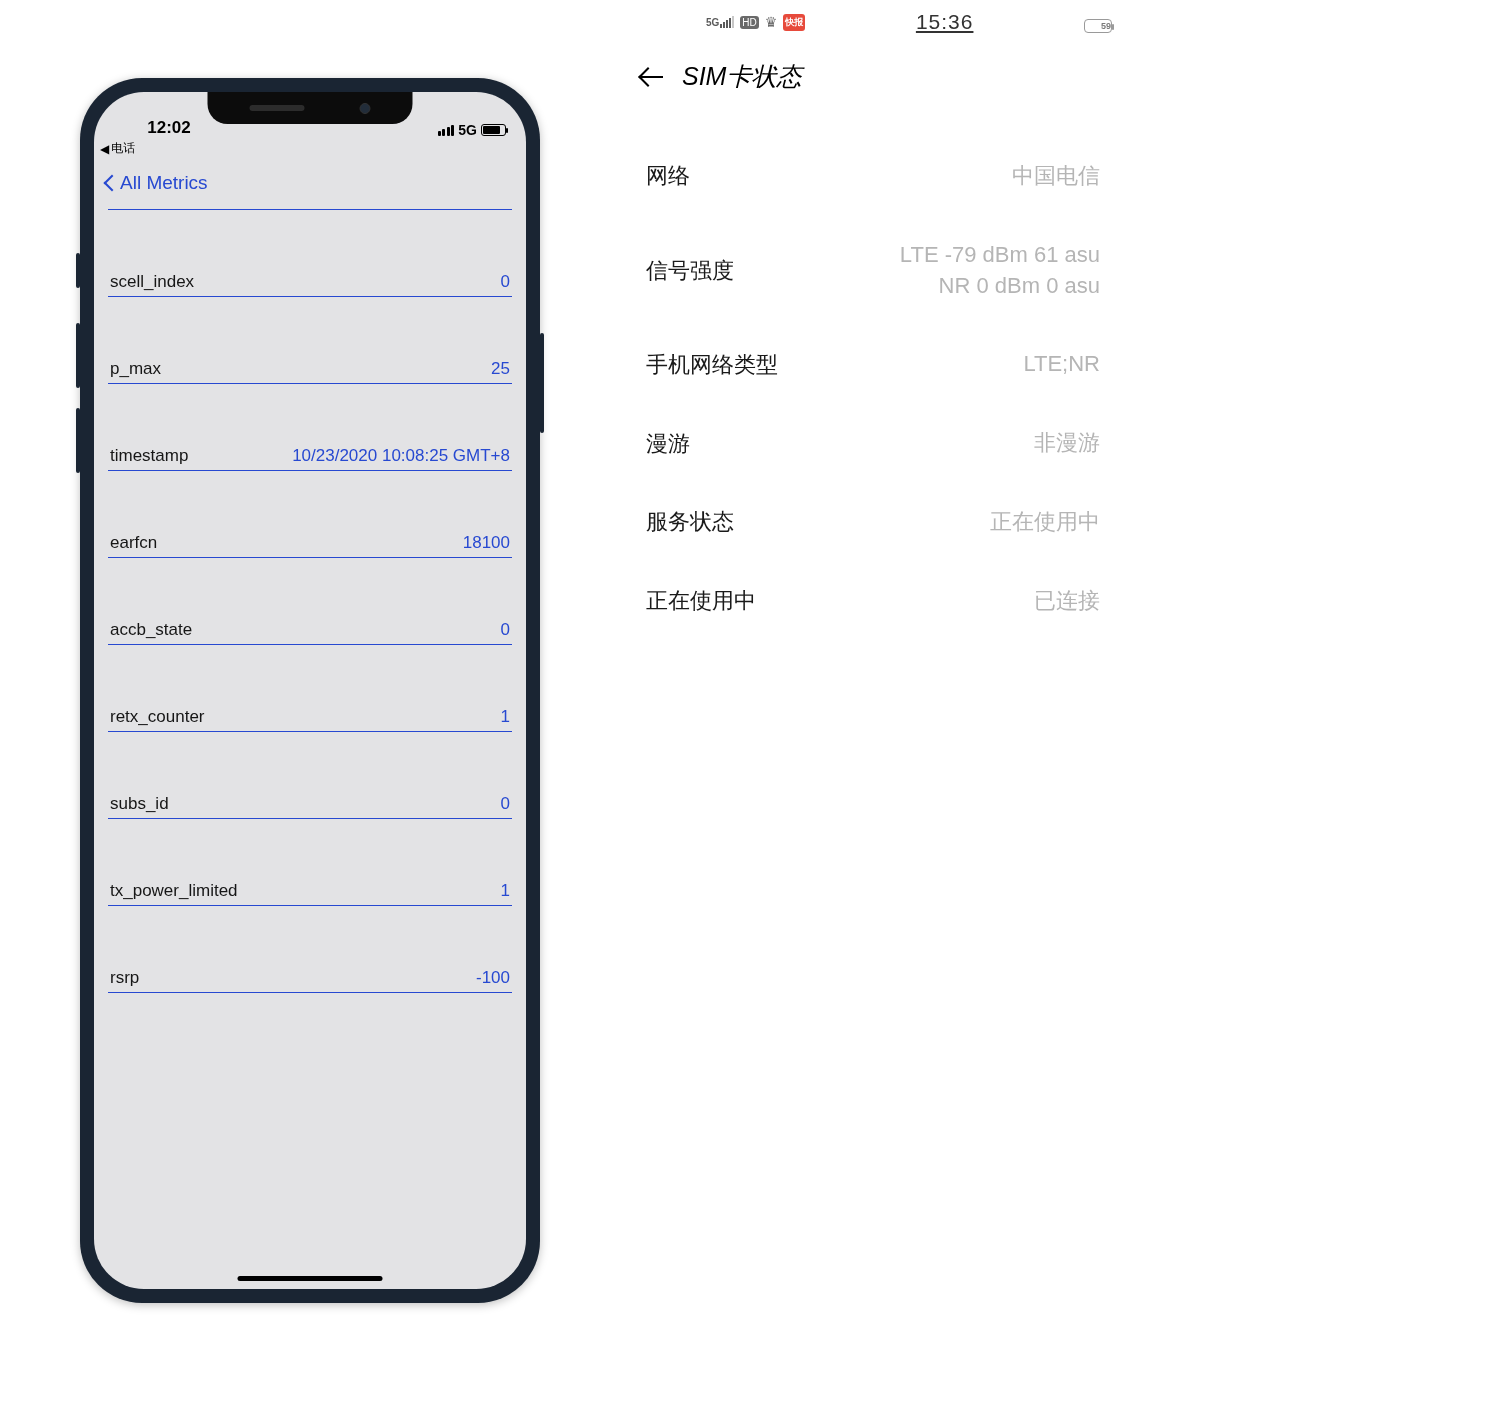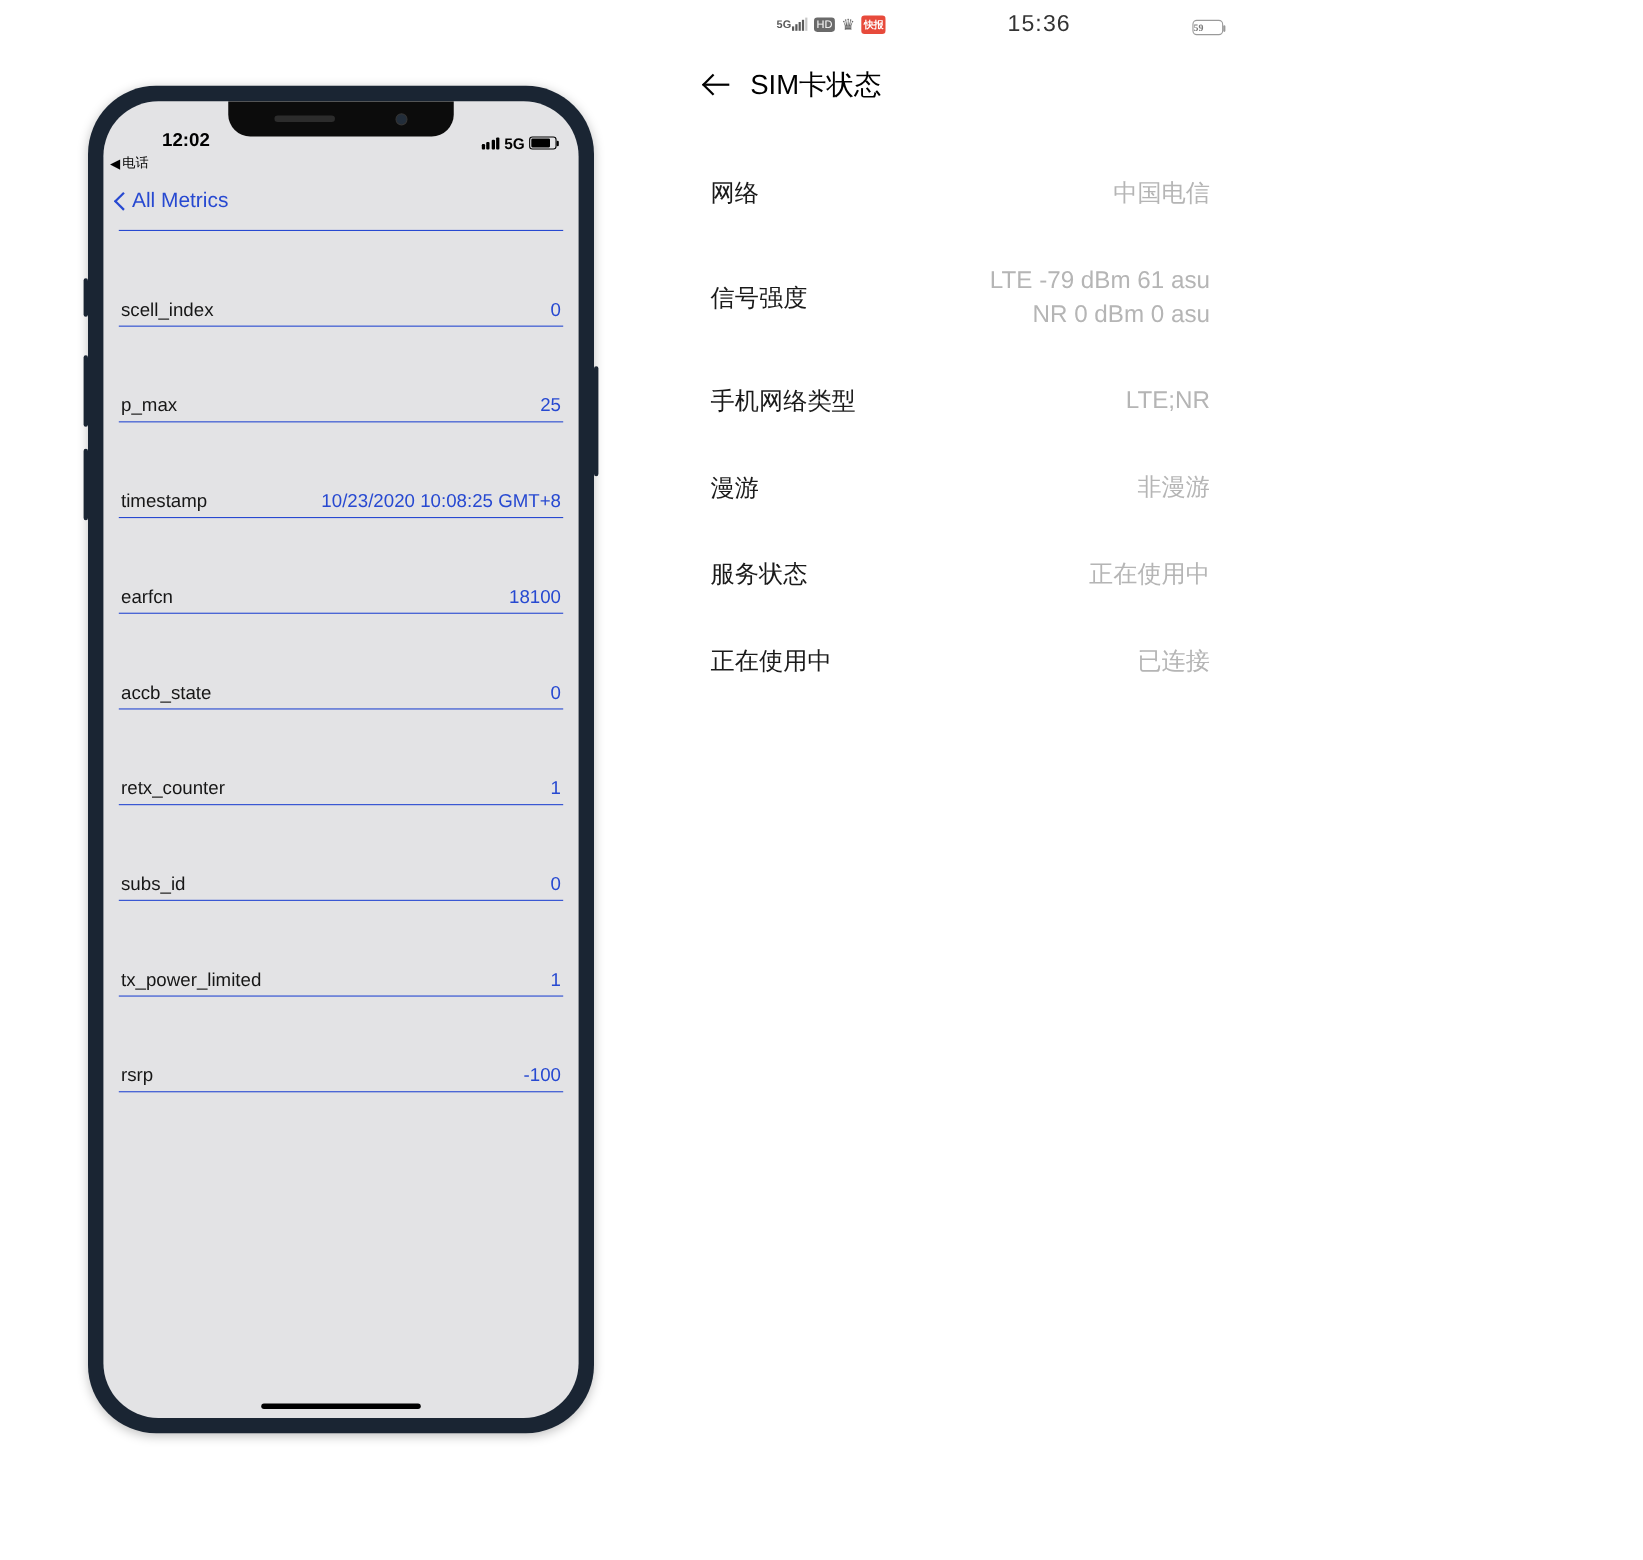--- a/index.html
+++ b/index.html
@@ -114,51 +114,51 @@
     height: 1100px;
     background: #fff;
   }
   .a-statusbar {
     height: 44px;
     display:flex; align-items:center;
     padding: 0 16px; gap:8px;
     color:#6d6d6d; font-size:20px; font-weight:500;
   }
   .a-sb-left { display:flex; align-items:center; gap:6px; flex:0 0 auto; margin-left:72px;}
-  .a-sb-center { flex:1; text-align:center; color:#333; font-size:21px; letter-spacing:1px;}
+  .a-sb-center { flex:1; text-align:center; color:#333; font-size:21px; letter-spacing:1px;text-decoration:underline;}
   .a-sb-right { flex:0 0 auto; }
 
   .sig-5g { font-size:10px; font-weight:700; color:#5a5a5a; line-height:1; }
   .sig-bars { display:inline-flex; align-items:flex-end; gap:1px; margin-left:1px;}
   .sig-bars i{width:2px;background:#5a5a5a;display:block;}
   .sig-bars i:nth-child(1){height:4px}.sig-bars i:nth-child(2){height:6px}
   .sig-bars i:nth-child(3){height:8px}.sig-bars i:nth-child(4){height:10px}
   .sig-bars i:nth-child(5){height:12px;background:#c7c7c7}
 
   .badge-hd { font-size:10px; font-weight:400; background:#6a6a6a; color:#fff; border-radius:3px; padding:1px 2px; }
   .crown { font-size:14px; color:#6a6a6a; }
   .badge-red { font-size:9px; font-weight:700; background:#e74a3b; color:#fff; border-radius:3px; padding:2px 2px; }
 
-  .a-batt { width:28px; height:14px; border:1.5px solid #9a9a9a; border-radius:4px; position:relative; display:inline-flex; align-items:center; justify-content:flex-start;font-family:Liberation Serif, serif;}
+  .a-batt { width:28px; height:14px; border:1.5px solid #9a9a9a; border-radius:4px; position:relative; display:inline-flex; align-items:center; justify-content:flex-end;}
   .a-batt::after{content:"";position:absolute;right:-3px;top:4px;width:2px;height:6px;background:#9a9a9a;border-radius:1px;}
   .a-batt span{font-size:9px;color:#7a7a7a;font-weight:600;}
 
   .a-header {
     display:flex; align-items:center; gap:16px;
     padding: 16px 20px 24px;
   }
   .a-back {
     width:28px;height:28px;display:flex;align-items:center;justify-content:center;cursor:pointer;
   }
   .arrow-left {
     width:22px;height:22px;position:relative;
   }
   .arrow-left::before{content:"";position:absolute;left:0;top:10px;width:22px;height:2px;background:#000;}
   .arrow-left::after{content:"";position:absolute;left:0;top:4px;width:12px;height:12px;border-left:2px solid #000;border-bottom:2px solid #000;transform:rotate(45deg);}
-  .a-title { font-size:25px; color:#000; font-weight:500; }
+  .a-title { font-size:25px; color:#000; font-weight:500;font-style:italic; }
 
   .settings-list { padding: 20px 28px 0; }
   .setting-row {
     display:flex; justify-content:space-between; align-items:center;
     padding: 24px 0;
     gap: 12px;
   }
   .setting-label { font-size:22px; color:#1a1a1a; white-space:nowrap;}
   .setting-value { font-size:22px; color:#b5b5b5; text-align:right; line-height:1.4; white-space:pre-line;}
 </style>

